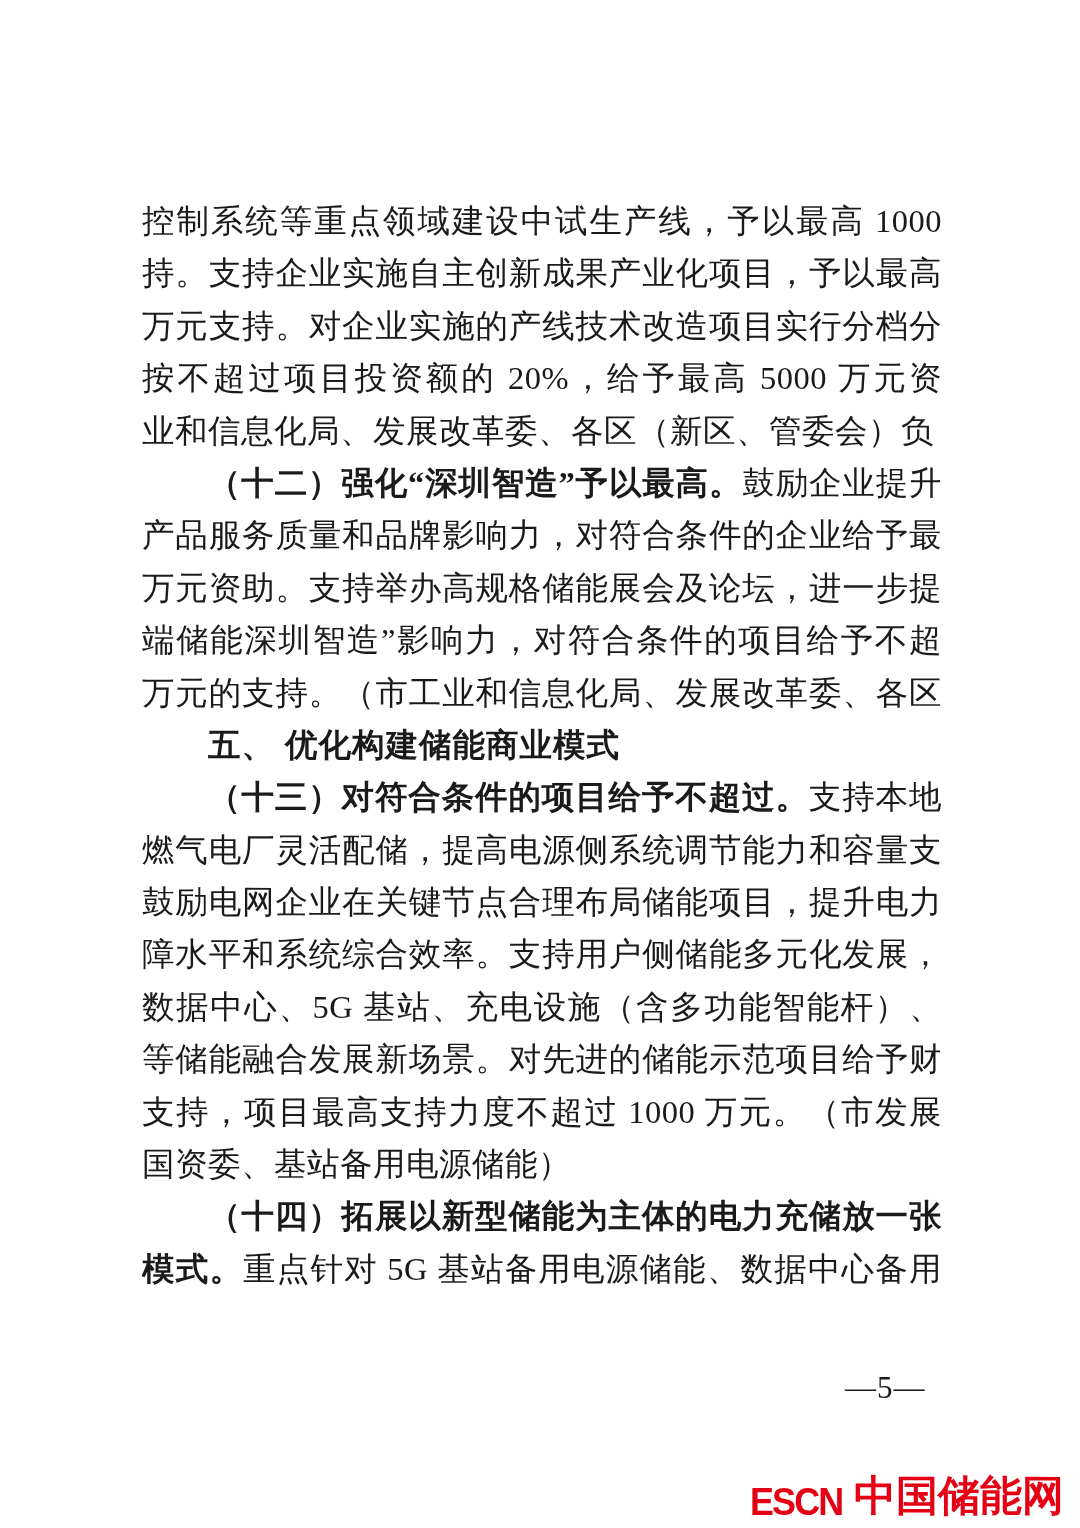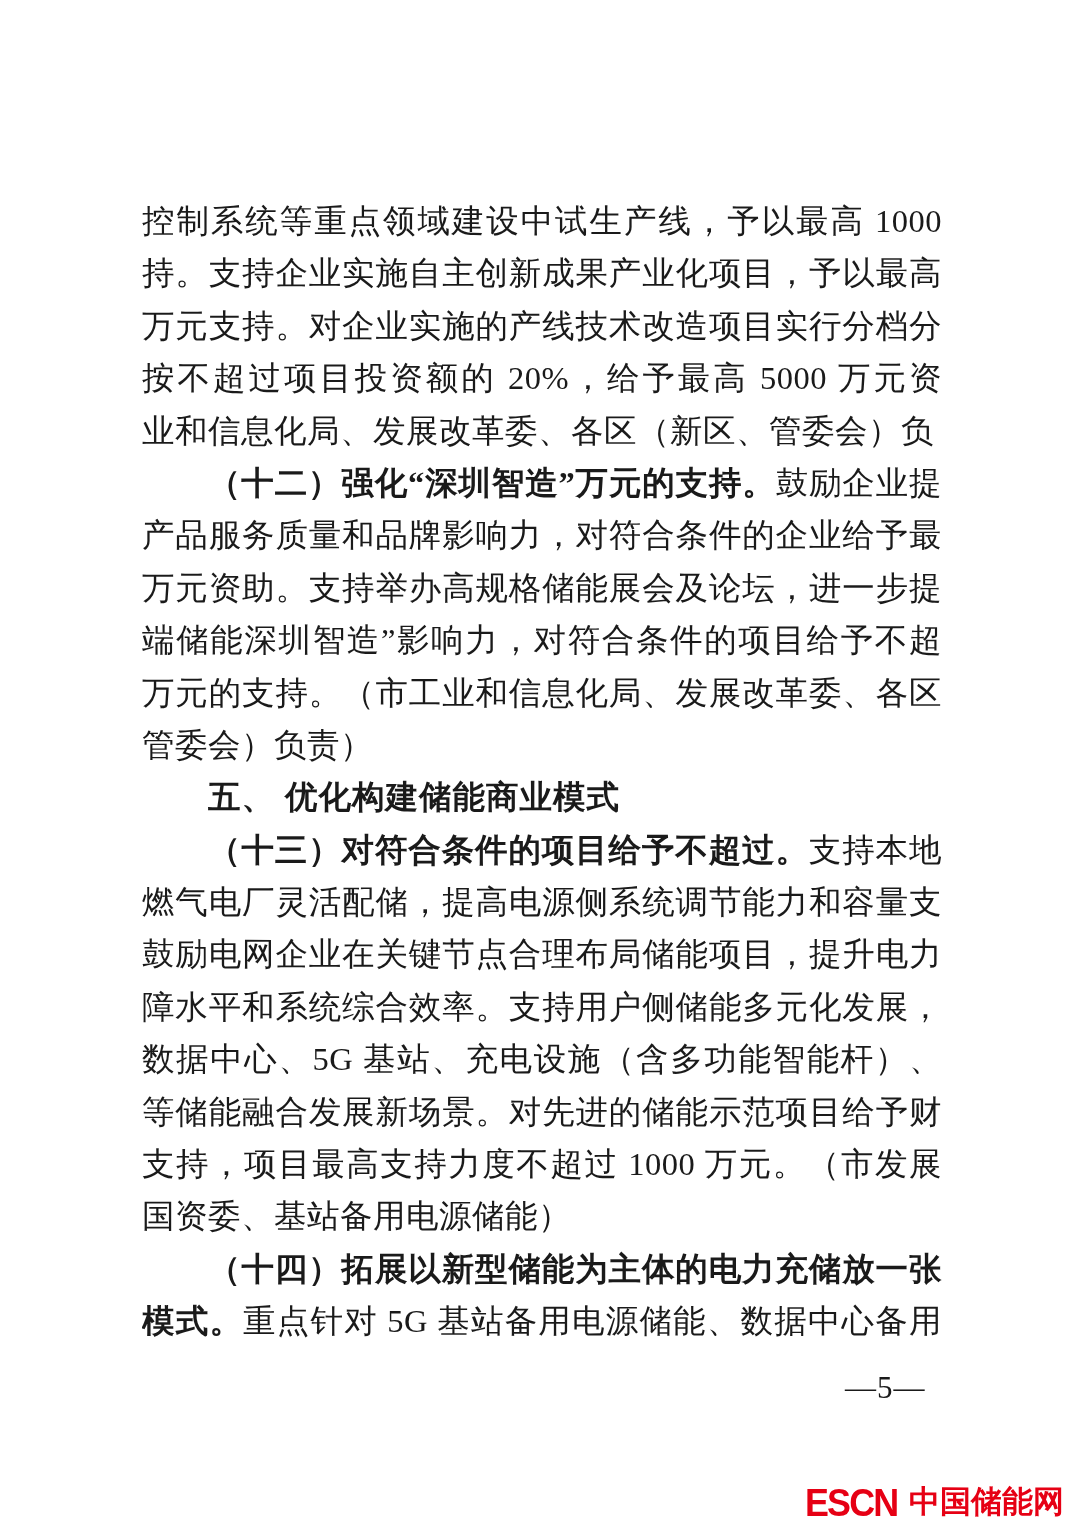--- a/index.html
+++ b/index.html
@@ -47,56 +47,54 @@
     font-size: 31px;
     line-height: 44px;
     letter-spacing: 1px;
     color: #1a1a1a;
   }
   .logo {
     position: absolute;
     top: 1468px;
     right: 16px;
     display: flex;
-    align-items: flex-start;
+    align-items: flex-end;
     white-space: nowrap;
-    margin-top: 13px;
   }
   .logo-en {
     font-family: "Liberation Sans", "DejaVu Sans", sans-serif;
     font-weight: 700;
     font-size: 39px;
     letter-spacing: -2px;
     transform: scaleX(0.92);
     transform-origin: left bottom;
   }
   .logo-cn {
     font-family: "Liberation Sans", "DejaVu Sans", sans-serif;
     font-weight: 700;
-    font-size: 31px;
+    font-size: 42px;
     margin-left: 4px;
     letter-spacing: 0px;
   }
 </style>
 </head>
 <body>
 
 <div class="page" style="background: rgb(255, 255, 255);">
   <div class="doc-body" style="color: rgb(26, 26, 26);">
       <div class="line justify"><span>控制系统等重点领域建设中试生产线，予以最高 1000 万元支</span></div>
       <div class="line justify"><span>持。支持企业实施自主创新成果产业化项目，予以最高 1500</span></div>
       <div class="line justify"><span>万元支持。对企业实施的产线技术改造项目实行分档分类支持，</span></div>
       <div class="line justify"><span>按不超过项目投资额的 20%，给予最高 5000 万元资助。（市工</span></div>
       <div class="line"><span>业和信息化局、发展改革委、各区（新区、管委会）负责）</span></div>
-      <div class="line justify indent"><span class="bold">（十二）强化“深圳智造”万元的支持。</span><span>鼓励企业提升储能</span></div>
+      <div class="line justify indent"><span class="bold">（十二）强化“深圳智造”予以最高。</span><span>鼓励企业提升储能</span></div>
       <div class="line justify"><span>产品服务质量和品牌影响力，对符合条件的企业给予最高 500</span></div>
       <div class="line justify"><span>万元资助。支持举办高规格储能展会及论坛，进一步提升“高</span></div>
       <div class="line justify"><span>端储能深圳智造”影响力，对符合条件的项目给予不超过 300</span></div>
       <div class="line justify"><span>万元的支持。（市工业和信息化局、发展改革委、各区（新区、</span></div>
-      <div class="line"><span>管委会）负责）</span></div>
       <div class="line indent hei"><span class="bold">五、 优化构建储能商业模式</span></div>
       <div class="line justify indent"><span class="bold">（十三）对符合条件的项目给予不超过。</span><span>支持本地燃煤</span></div>
       <div class="line justify"><span>燃气电厂灵活配储，提高电源侧系统调节能力和容量支撑能力。</span></div>
       <div class="line justify"><span>鼓励电网企业在关键节点合理布局储能项目，提升电力安全保</span></div>
       <div class="line justify"><span>障水平和系统综合效率。支持用户侧储能多元化发展，探索大</span></div>
       <div class="line justify"><span>数据中心、5G 基站、充电设施（含多功能智能杆）、工业园区</span></div>
       <div class="line justify"><span>等储能融合发展新场景。对先进的储能示范项目给予财政资金</span></div>
       <div class="line justify"><span>支持，项目最高支持力度不超过 1000 万元。（市发展改革委、</span></div>
       <div class="line"><span>国资委、基站备用电源储能）</span></div>
       <div class="line justify indent"><span class="bold">（十四）拓展以新型储能为主体的电力充储放一张网商业</span></div>

